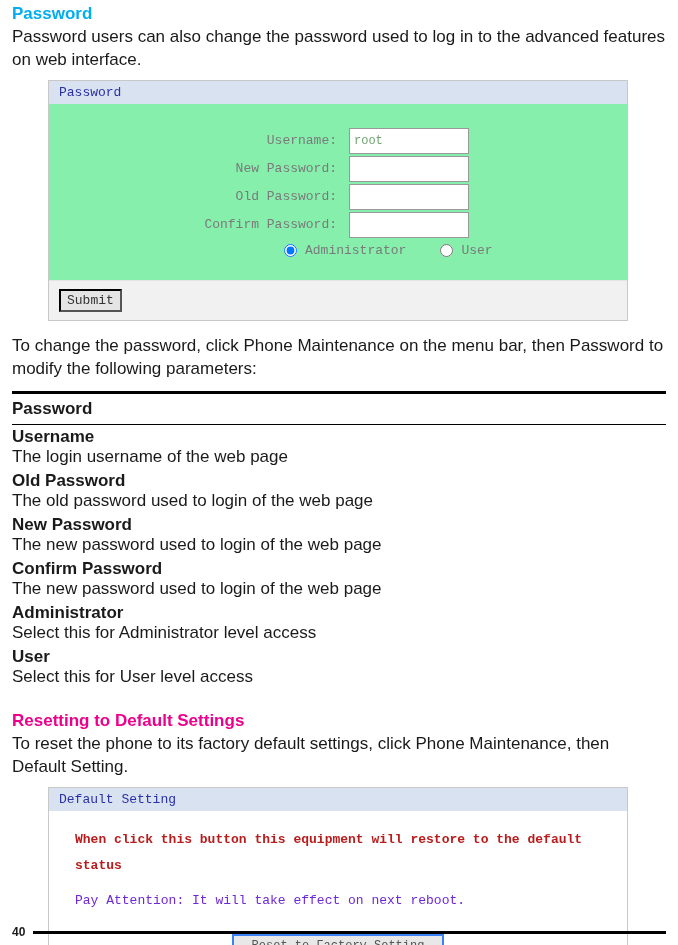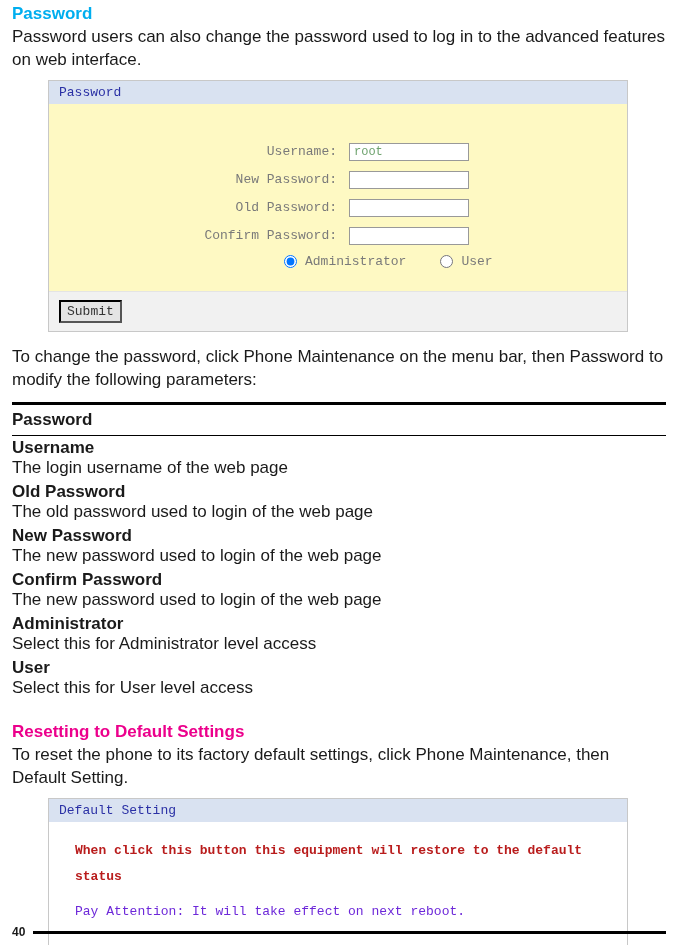--- a/index.html
+++ b/index.html
@@ -32,40 +32,40 @@
     background: #fafafa;
   }
   .panel-title {
     background: #d9e2f1;
     color: #2a30a5;
     padding: 4px 10px;
     font-family: "Courier New", monospace;
     font-size: 13px;
   }
   .panel-body { 
-    background: #fef9c3; 
-    padding: 32px 20px 22px 20px;
+    background: #86efac; 
+    padding: 21px 20px 22px 20px;
     font-family: "Courier New", monospace;
     font-size: 13px;
     color: #7a7a7a;
   }
   .form-row { 
     display: flex; 
     align-items: center; 
     margin: 4px 0; 
     height: 24px;
   }
   .form-label { 
     width: 280px; 
     text-align: right; 
     padding-right: 12px;
   }
   .text-input {
     width: 120px;
-    height: 18px;
+    height: 26px;
     border: 1px solid #999;
     font-family: "Courier New", monospace;
     font-size: 12px;
     padding: 0 4px;
     color: #6fa36f;
     background: #fff;
   }
   .radio-row {
     display: flex;
     align-items: center;

